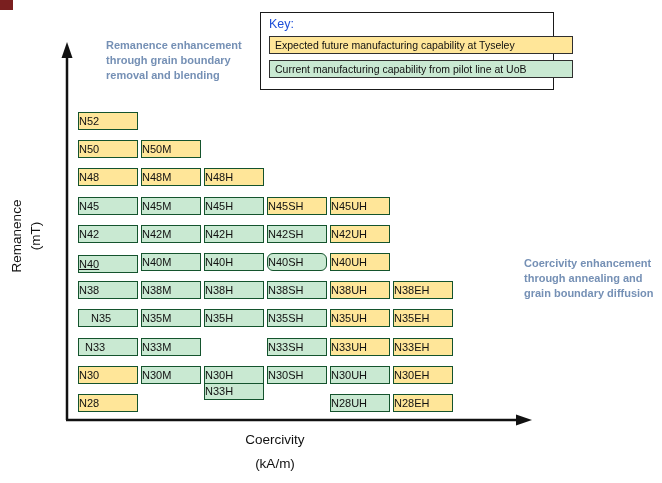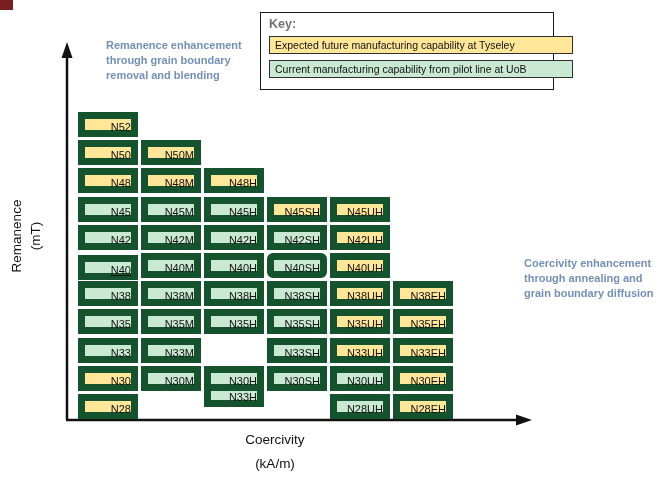--- a/index.html
+++ b/index.html
@@ -41,42 +41,42 @@
   .annotation-coercivity{left:524px;top:256px;width:134px;}
   .key-box{
     position:absolute;
     left:260px;top:12px;width:294px;height:78px;
     background:#ffffff;
     border:1.5px solid #1a1a1a;
     box-sizing:border-box;
     padding:4px 8px;
   }
   .key-title{
-    font-size:12.5px;font-weight:bold;color:#737373;
+    font-size:12.5px;font-weight:normal;color:#1d4ed8;
     margin-bottom:5px;
   }
   .key-item{
     box-sizing:border-box;
     width:304px;
     border:1px solid #2f2f2f;
     font-size:10.5px;color:#111;
     padding:2px 5px;
     margin-bottom:6px;
     white-space:nowrap;
     overflow:hidden;
   }
   .future{background:var(--future,#FFE699);}
   .current{background:var(--current,#C9E9D2);}
   .cell{
     position:absolute;
-    width:60px;height:25px;
+    width:60px;height:18px;
     box-sizing:border-box;
-    border:7px solid #14532d;
+    border:1px solid #14532d;
     font-size:11px;color:#111;
-    text-align:right;
+    text-align:left;
     line-height:17px;
   }
 </style>
 </head>
 <body>
 
 <div class="stage" style="--future: #FFE699; --current: #C9E9D2; --annotation-blue: #7590B5;">
 
   <div class="corner-mark"></div>
 

